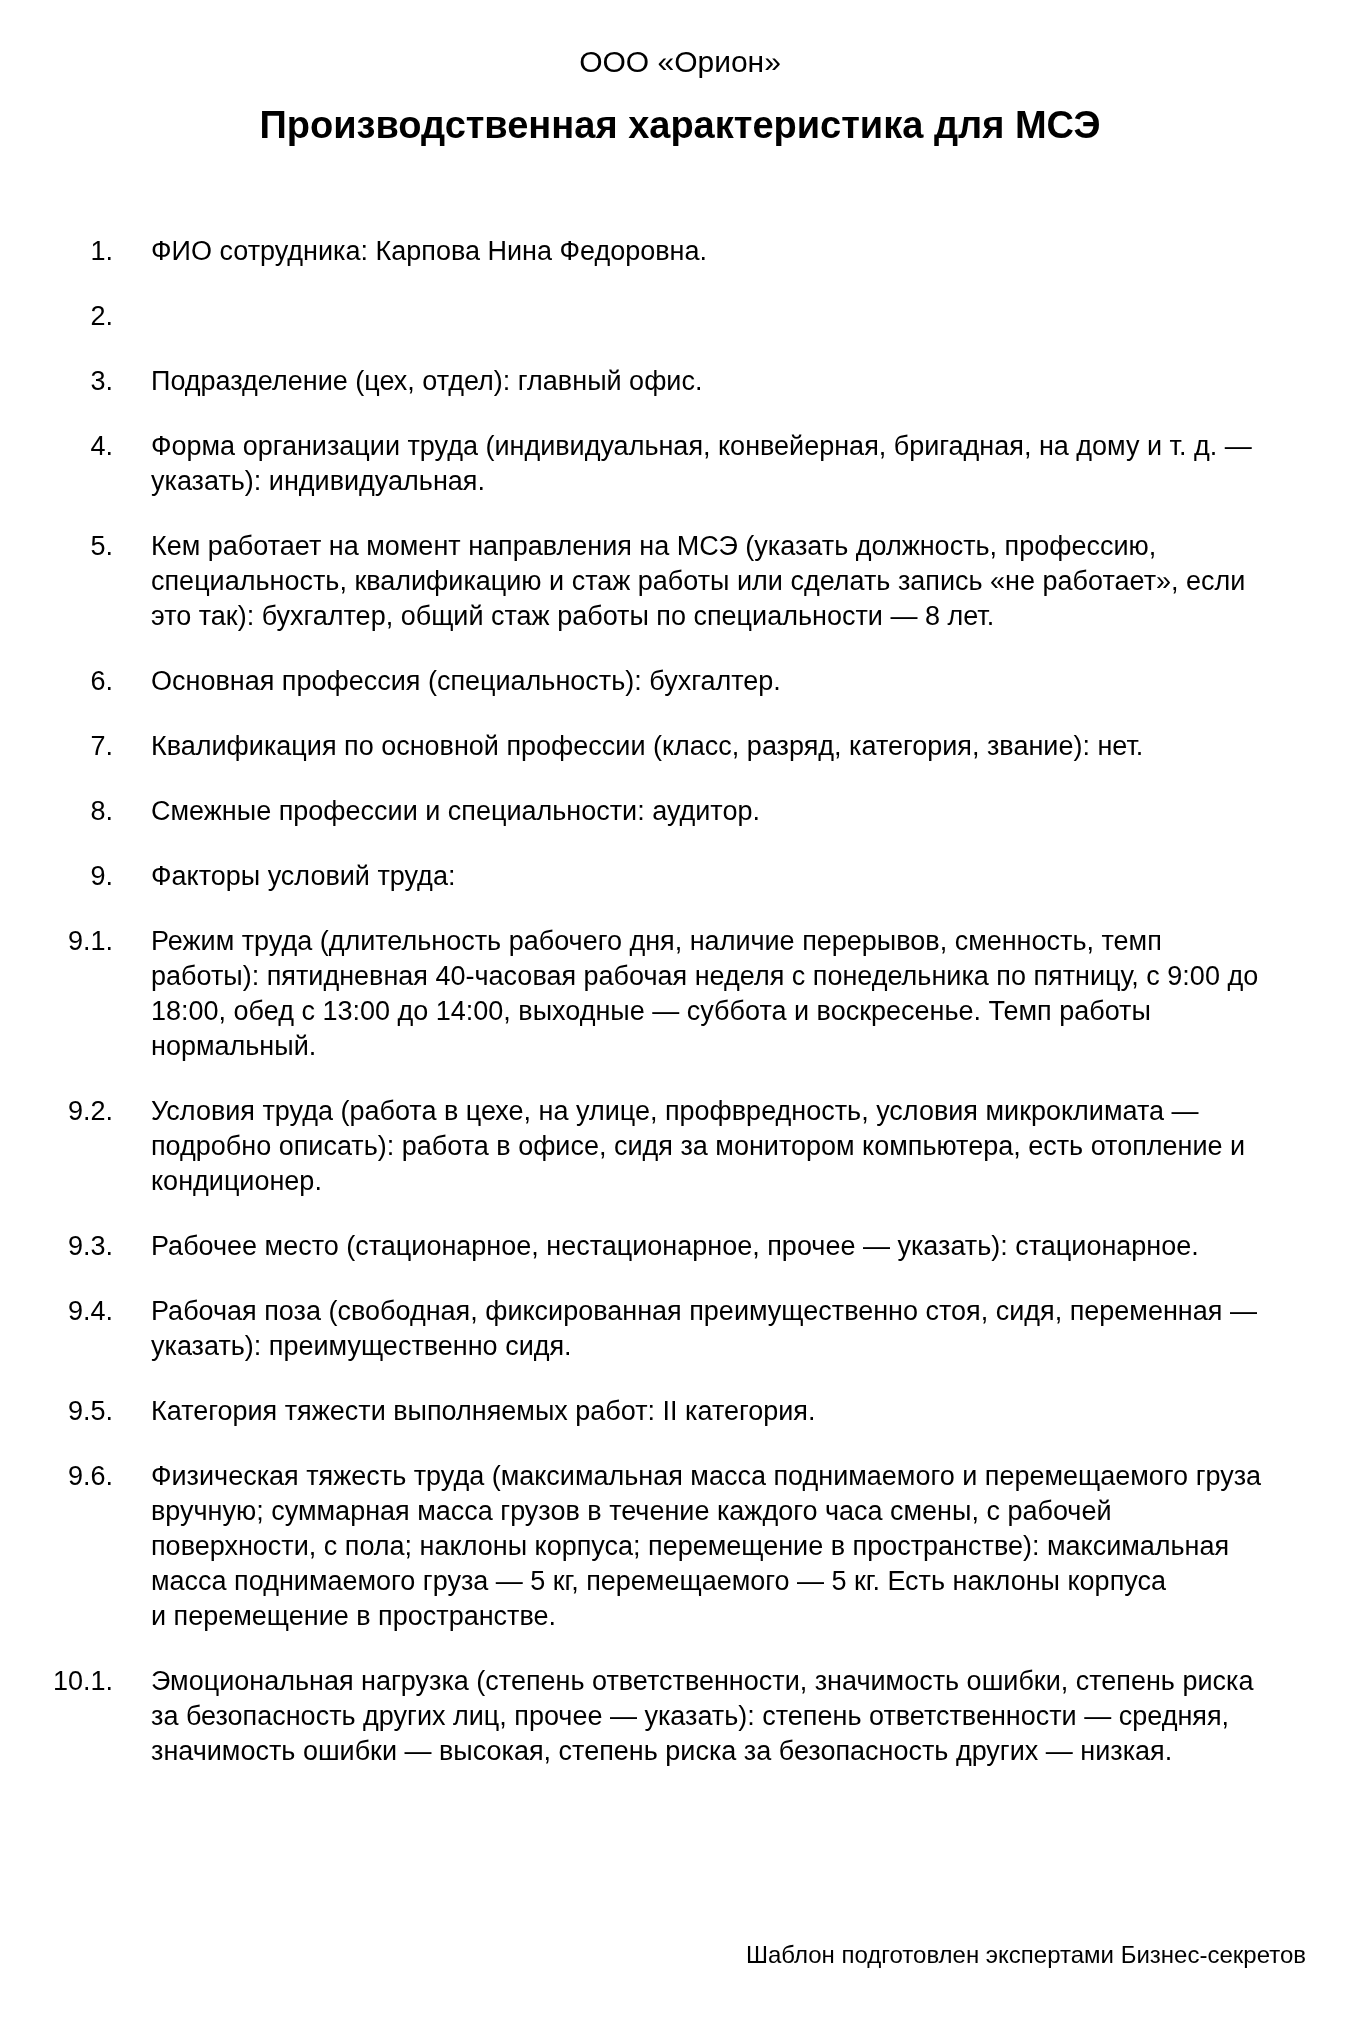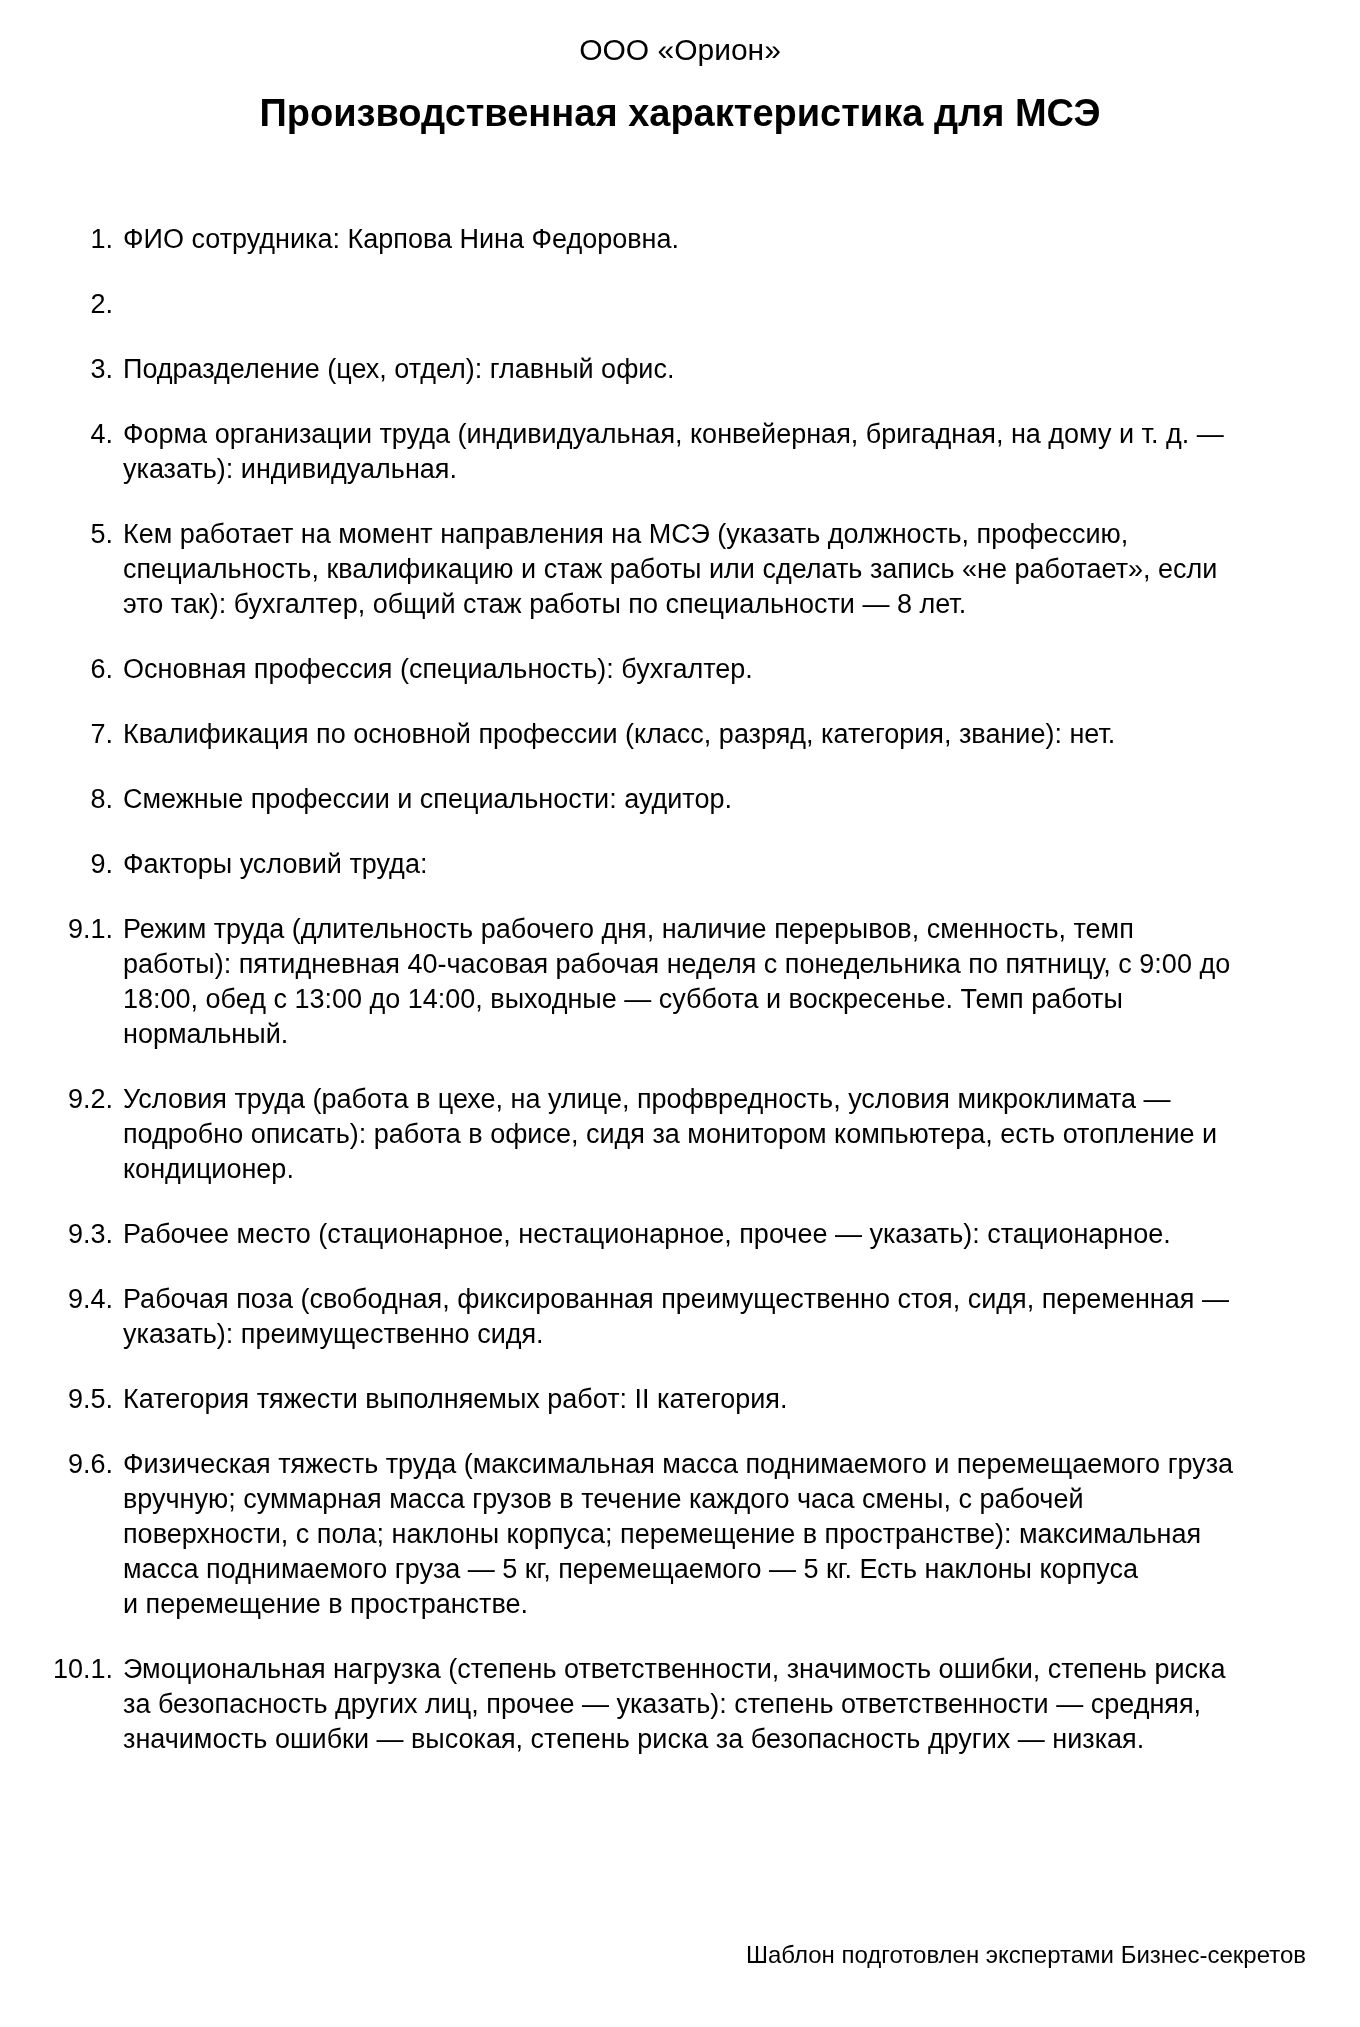--- a/index.html
+++ b/index.html
@@ -8,21 +8,21 @@
     position: relative;
     width: 1360px;
     height: 2027px;
     background: #ffffff;
     color: #000000;
     font-family: "Liberation Sans", "DejaVu Sans", sans-serif;
     overflow: hidden;
     box-sizing: border-box;
   }
   .org-name {
-    padding-top: 32px;
+    padding-top: 44px;
     text-align: center;
     font-size: 30px;
     line-height: 35px;
     font-weight: 400;
   }
   .doc-title {
     margin-top: 24px;
     text-align: center;
     font-size: 38px;
     line-height: 44px;
@@ -39,20 +39,21 @@
     margin-bottom: 30px;
     font-size: 27px;
     line-height: 35px;
   }
   .item .num {
     text-align: right;
     white-space: nowrap;
   }
   .item .txt {
     white-space: pre-line;
+    margin-left: 28px;
   }
   .footer-note {
     position: absolute;
     top: 1941px;
     right: 54px;
     font-size: 24px;
     line-height: 28px;
     text-align: center;
   }
 </style>

